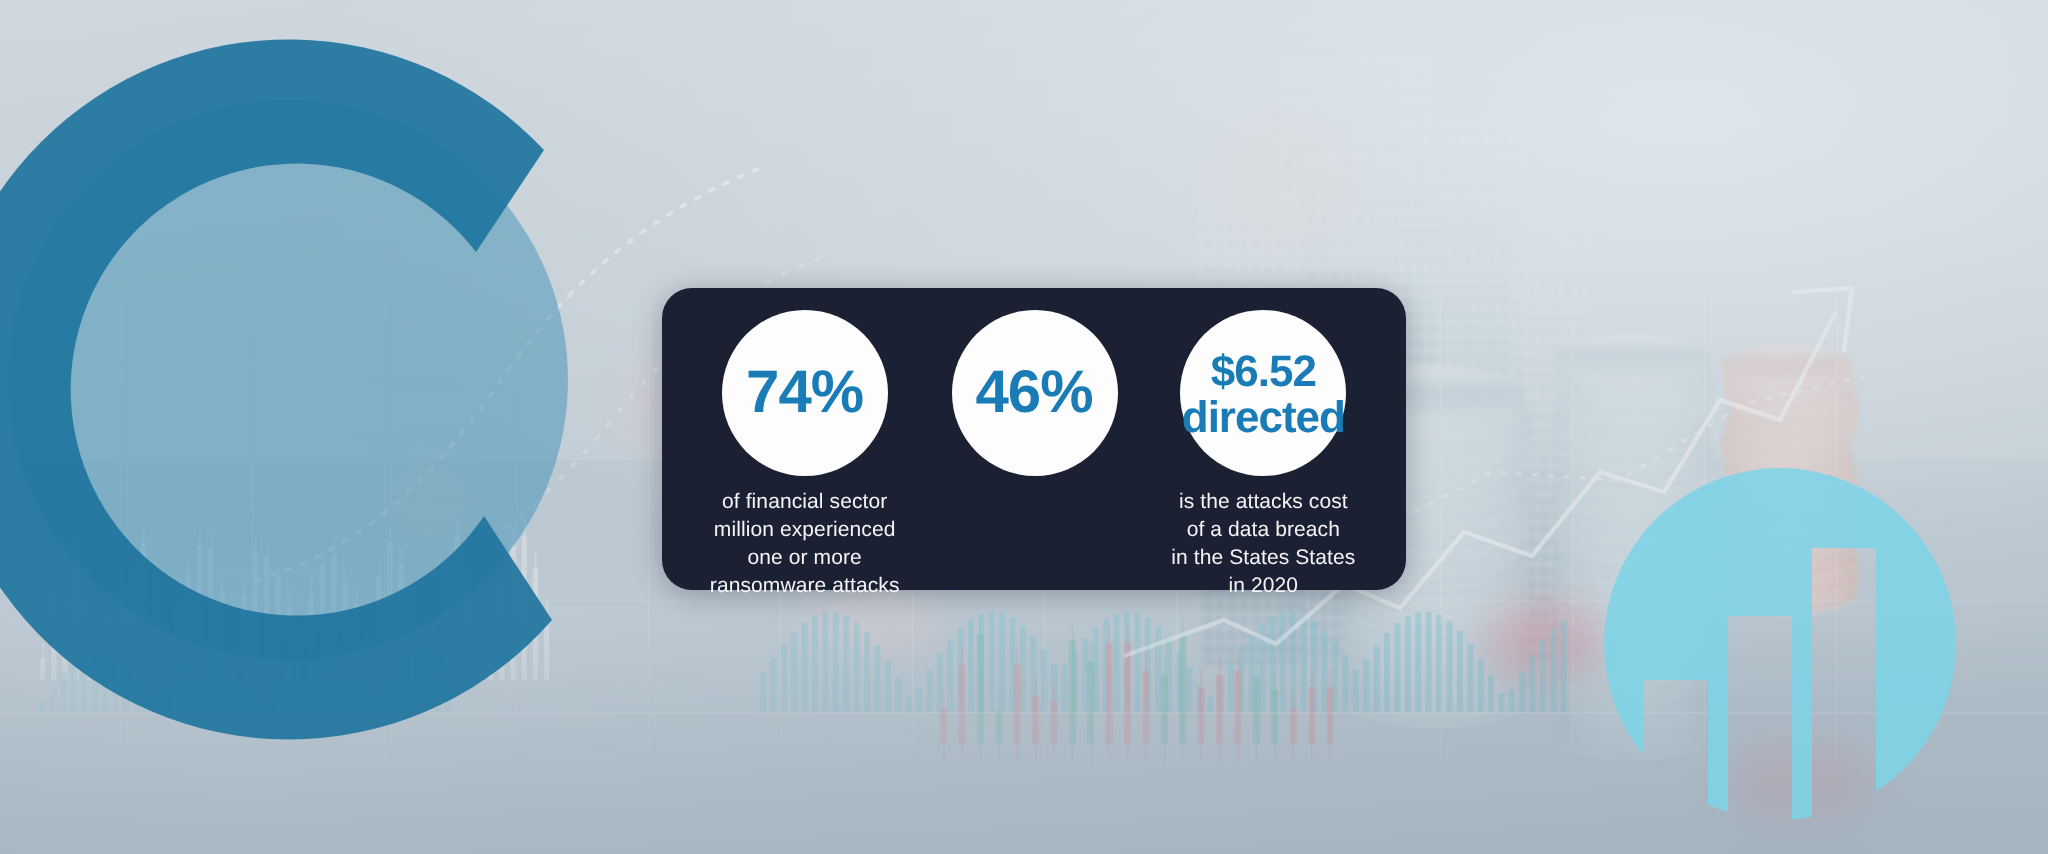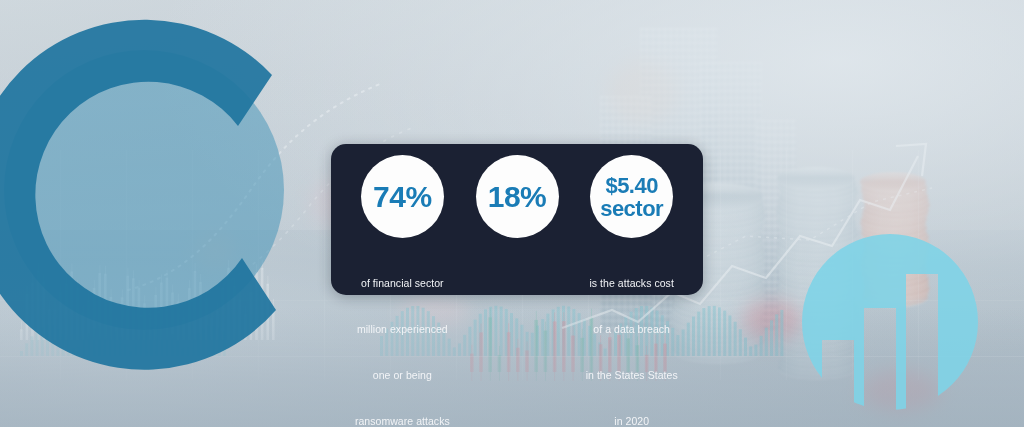--- a/index.html
+++ b/index.html
@@ -107,21 +107,21 @@
   .bubble .num{
     color:#1a7cb6;font-weight:bold;letter-spacing:-0.5px;
     text-align:center;line-height:1.0;white-space:nowrap;
   }
   .num.big{font-size:30px;}
   .num.money{font-size:22px;line-height:1.05;}
   .caption{
     margin-top:7px;color:#f2f4f7;font-size:10.5px;line-height:1.32;
     text-align:center;letter-spacing:.05px;
   }
-  .caption span{display:block;white-space:nowrap;margin-top:32px;}
+  .caption span{display:block;white-space:nowrap;}
   .money-wrap{position:absolute;left:50%;top:50%;transform:translate(-50%,-50%);width:108px;}
 </style>
 </head>
 <body>
 
 <div id="stage">
 
   <div class="bg-base"></div>
   <div class="bg-sky"></div>
 
@@ -569,36 +569,36 @@
   <div class="panel">
     <div class="stats">
 
       <div class="stat">
         <div class="bubble">
           <div class="num big">74%</div>
         </div>
         <div class="caption">
           <span>of financial sector</span>
           <span>million experienced</span>
-          <span>one or being</span>
+          <span>one or more</span>
           <span>ransomware attacks</span>
         </div>
       </div>
 
       <div class="stat">
         <div class="bubble">
-          <div class="num big">18%</div>
+          <div class="num big">46%</div>
         </div>
       </div>
 
       <div class="stat">
         <div class="bubble">
           <div class="money-wrap">
-            <div class="num money">$5.40</div>
-            <div class="num money">sector</div>
+            <div class="num money">$6.52</div>
+            <div class="num money">directed</div>
           </div>
         </div>
         <div class="caption">
           <span>is the attacks cost</span>
           <span>of a data breach</span>
           <span>in the States States</span>
           <span>in 2020</span>
         </div>
       </div>
 

